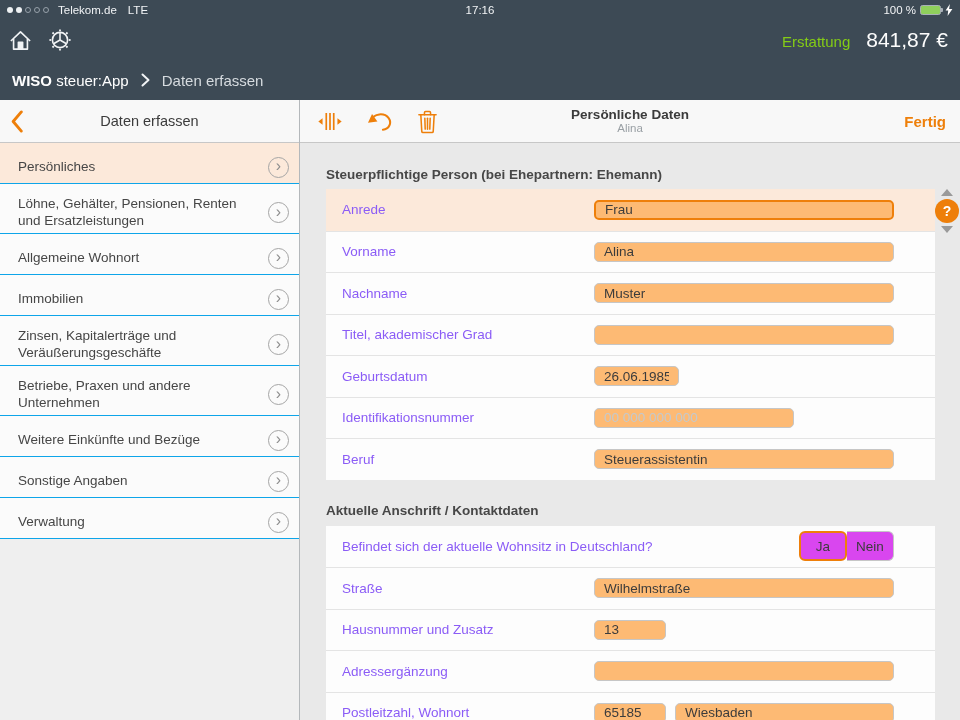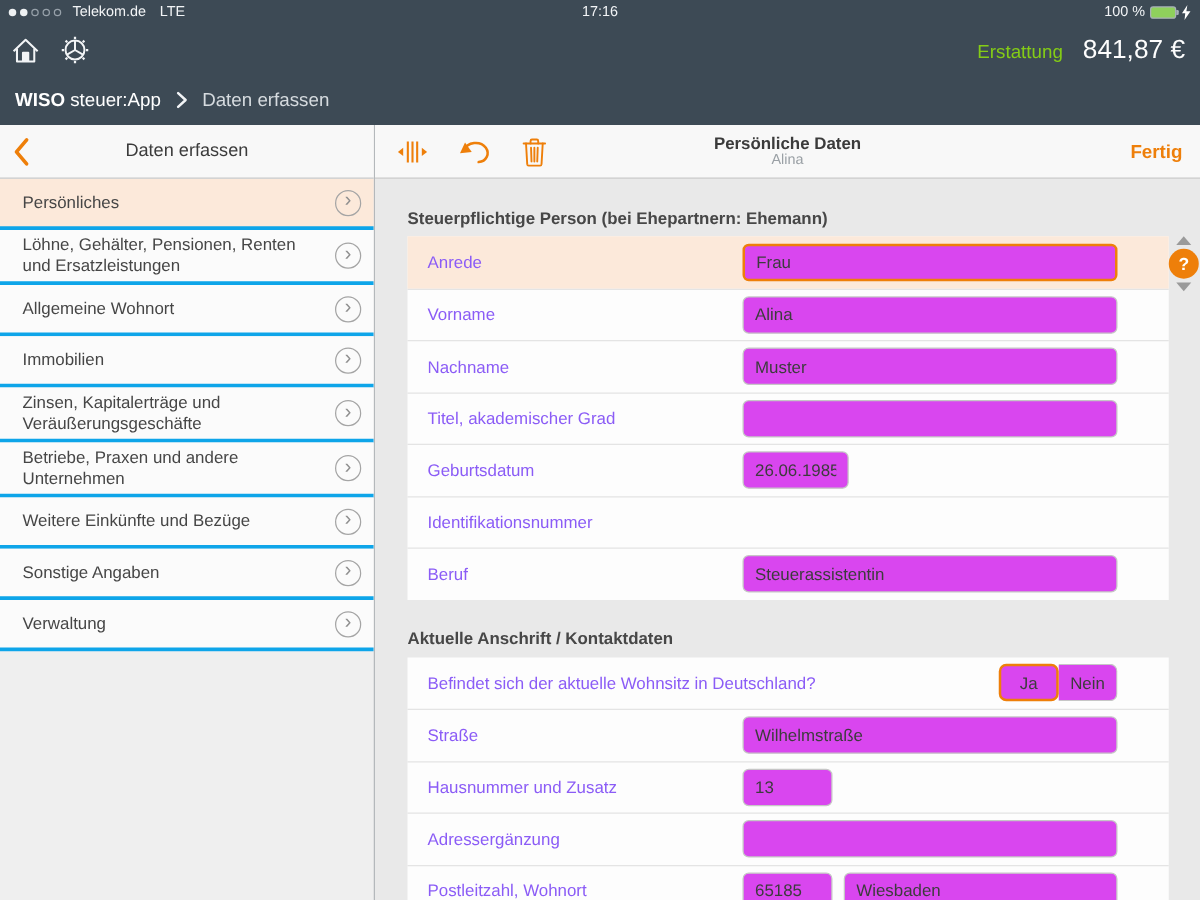--- a/index.html
+++ b/index.html
@@ -33,21 +33,21 @@
   .bc-current { color:#d6dbdf; }
 
   
   .main { flex:1; display:flex; min-height:0; }
   .left { width:300px; flex:none; background:#efefef; border-right:1px solid #b4b8bb; display:flex; flex-direction:column; }
   .ltoolbar { height:43px; flex:none; background:#f8f8f8; border-bottom:1px solid #c7c7c7; position:relative; display:flex; align-items:center; }
   .back-btn { background:none; border:none; cursor:pointer; padding:4px 8px 4px 10px; display:flex; }
   .ltoolbar-title { position:absolute; left:50%; transform:translateX(-50%); font-size:14.5px; color:#3b3b3b; }
 
   .sidebar { flex:1; overflow:hidden; }
-  .sitem { min-height:41px; display:flex; align-items:center; background:#fbfbfb; border-bottom:3px solid #0ea5e9; padding:4px 10px 4px 18px; font-size:13.5px; line-height:16.5px; color:#464646; cursor:pointer; }
+  .sitem { min-height:41px; display:flex; align-items:center; background:#fbfbfb; border-bottom:1px solid #0ea5e9; padding:12px 10px 4px 18px; font-size:13.5px; line-height:16.5px; color:#464646; cursor:pointer; }
   .sitem.selected { background:#fce9da; }
   .sitem-label { padding-right:8px; }
   .circ-chev { margin-left:auto; flex:none; width:21px; height:21px; border:1px solid #a5a5a5; border-radius:50%; color:#8f8f8f; display:flex; align-items:center; justify-content:center; font-size:16px; line-height:1; padding-bottom:2px; }
 
   
   .right { flex:1; display:flex; flex-direction:column; background:#e9e9e9; min-width:0; }
   .rtoolbar { height:43px; flex:none; background:#f8f8f8; border-bottom:1px solid #c7c7c7; display:flex; align-items:center; padding:0 14px 0 10px; position:relative; }
   .ricons { display:flex; align-items:center; gap:10px; }
   .icon-btn { background:none; border:none; cursor:pointer; padding:2px 6px; display:flex; align-items:center; }
   .rtitle { position:absolute; left:50%; transform:translateX(-50%); text-align:center; line-height:1.15; }
@@ -58,21 +58,21 @@
   .content { flex:1; position:relative; padding:0 25px 0 26px; overflow:hidden; }
   .sheading { font-size:13.5px; font-weight:bold; color:#474747; line-height:16px; }
   .sheading.first { margin:24px 0 6px; }
   .sheading.second { margin:23px 0 7px; }
   .card { background:#fdfdfd; }
   .frow { height:41.5px; display:flex; align-items:center; padding:0 41px 0 16px; border-top:1px solid #e4e4e4; }
   .frow:first-child { border-top:none; }
   .frow.focused { background:#fce9da; }
   .flabel { width:252px; flex:none; font-size:13.5px; color:#8b5cf6; }
   .flabel.wide { width:auto; flex:1; }
-  .finput { height:30px; border:1px solid #c6c6c6; border-radius:5px; background:#d946ef; font-family:"Liberation Sans","DejaVu Sans",sans-serif; font-size:13.5px; color:#3c3c3c; padding:0 9px; outline:none; }
+  .finput { height:20px; border:1px solid #c6c6c6; border-radius:5px; background:#fdba74; font-family:"Liberation Sans","DejaVu Sans",sans-serif; font-size:13.5px; color:#3c3c3c; padding:0 9px; outline:none; }
   .finput::placeholder { color:#c4c9cd; }
   .finput.grow { flex:1; min-width:0; }
   .finput.focused { border:2px solid #ee7f0a; }
   .w-date { width:85px; }
   .w-id { width:200px; }
   .w-sm { width:72px; }
   .gap9 { margin-left:9px; }
 
   .seg { margin-left:auto; display:flex; align-items:center; }
   .seg-btn { height:30px; background:#d946ef; font-family:inherit; font-size:13.5px; color:#3c3c3c; cursor:pointer; }
@@ -254,20 +254,21 @@
           <div class="frow">
             <label class="flabel">Titel, akademischer Grad</label>
             <input class="finput grow" value="" style="">
           </div>
           <div class="frow">
             <label class="flabel">Geburtsdatum</label>
             <input class="finput w-date" value="26.06.1985" style="">
           </div>
           <div class="frow">
             <label class="flabel">Identifikationsnummer</label>
+            <input class="finput w-id" placeholder="00 000 000 000" style="">
           </div>
           <div class="frow">
             <label class="flabel">Beruf</label>
             <input class="finput grow" value="Steuerassistentin" style="">
           </div>
         </div>
 
         <div class="sheading second">Aktuelle Anschrift / Kontaktdaten</div>
         <div class="card">
           <div class="frow">

